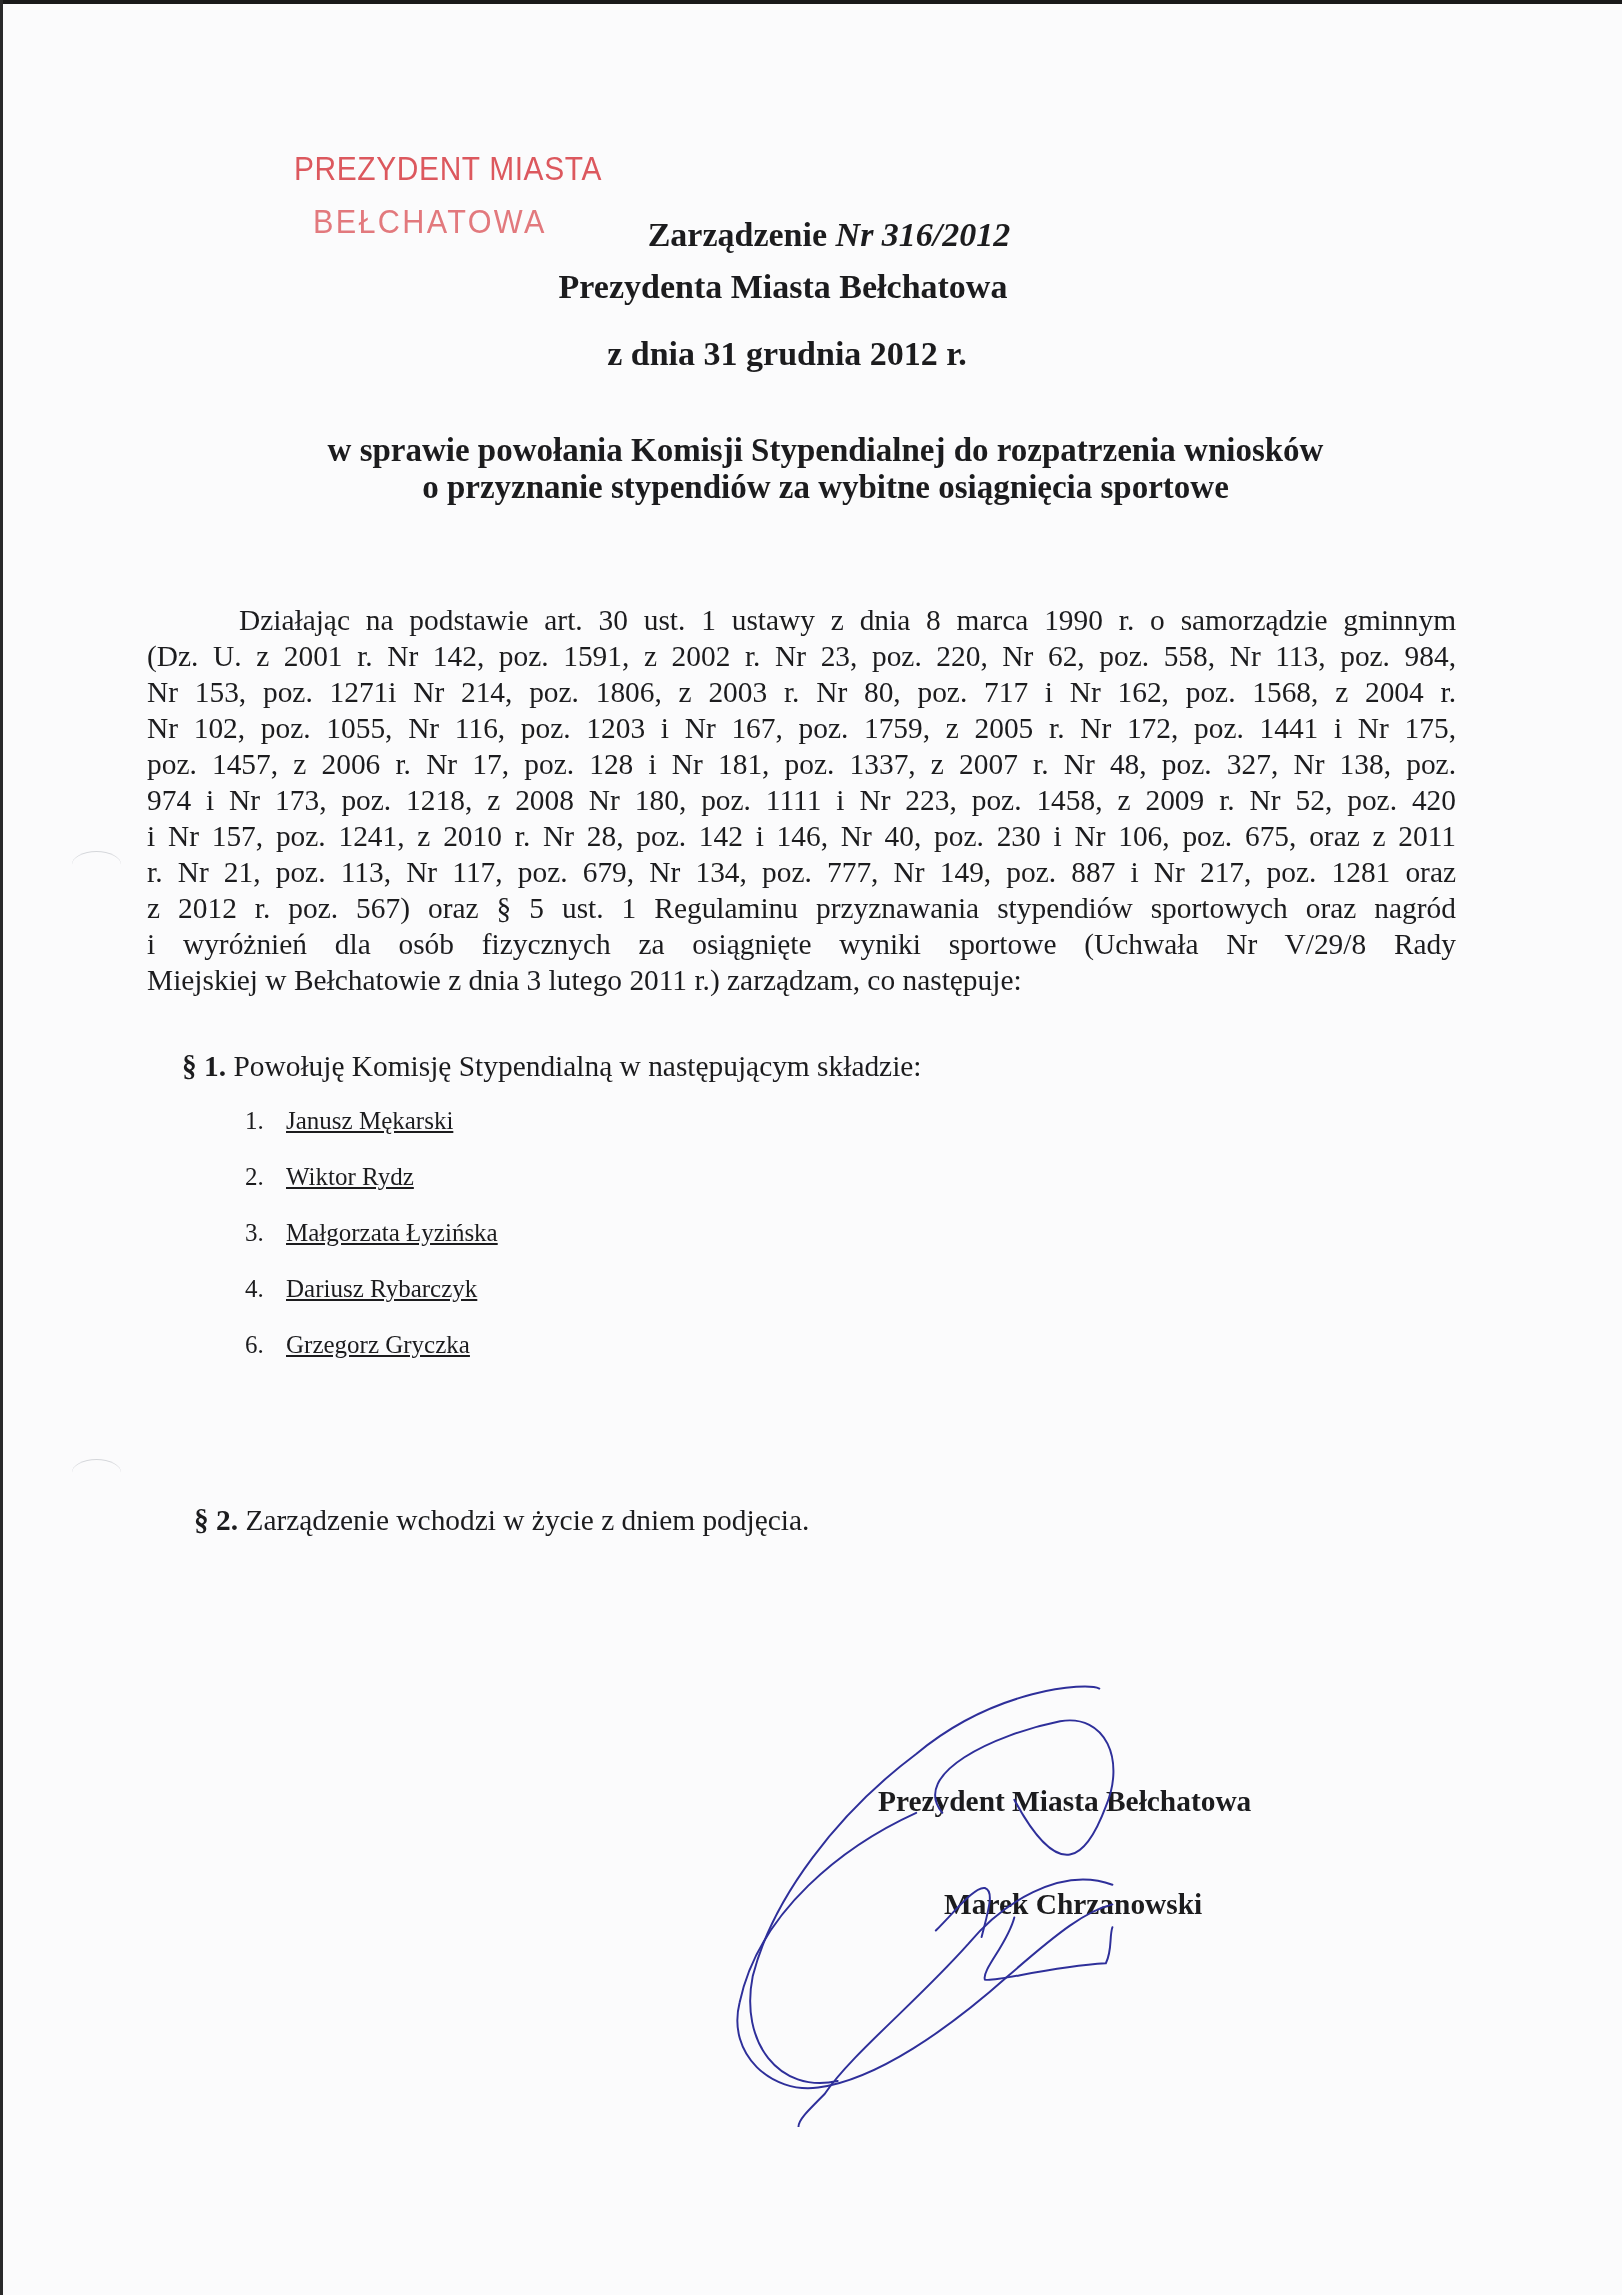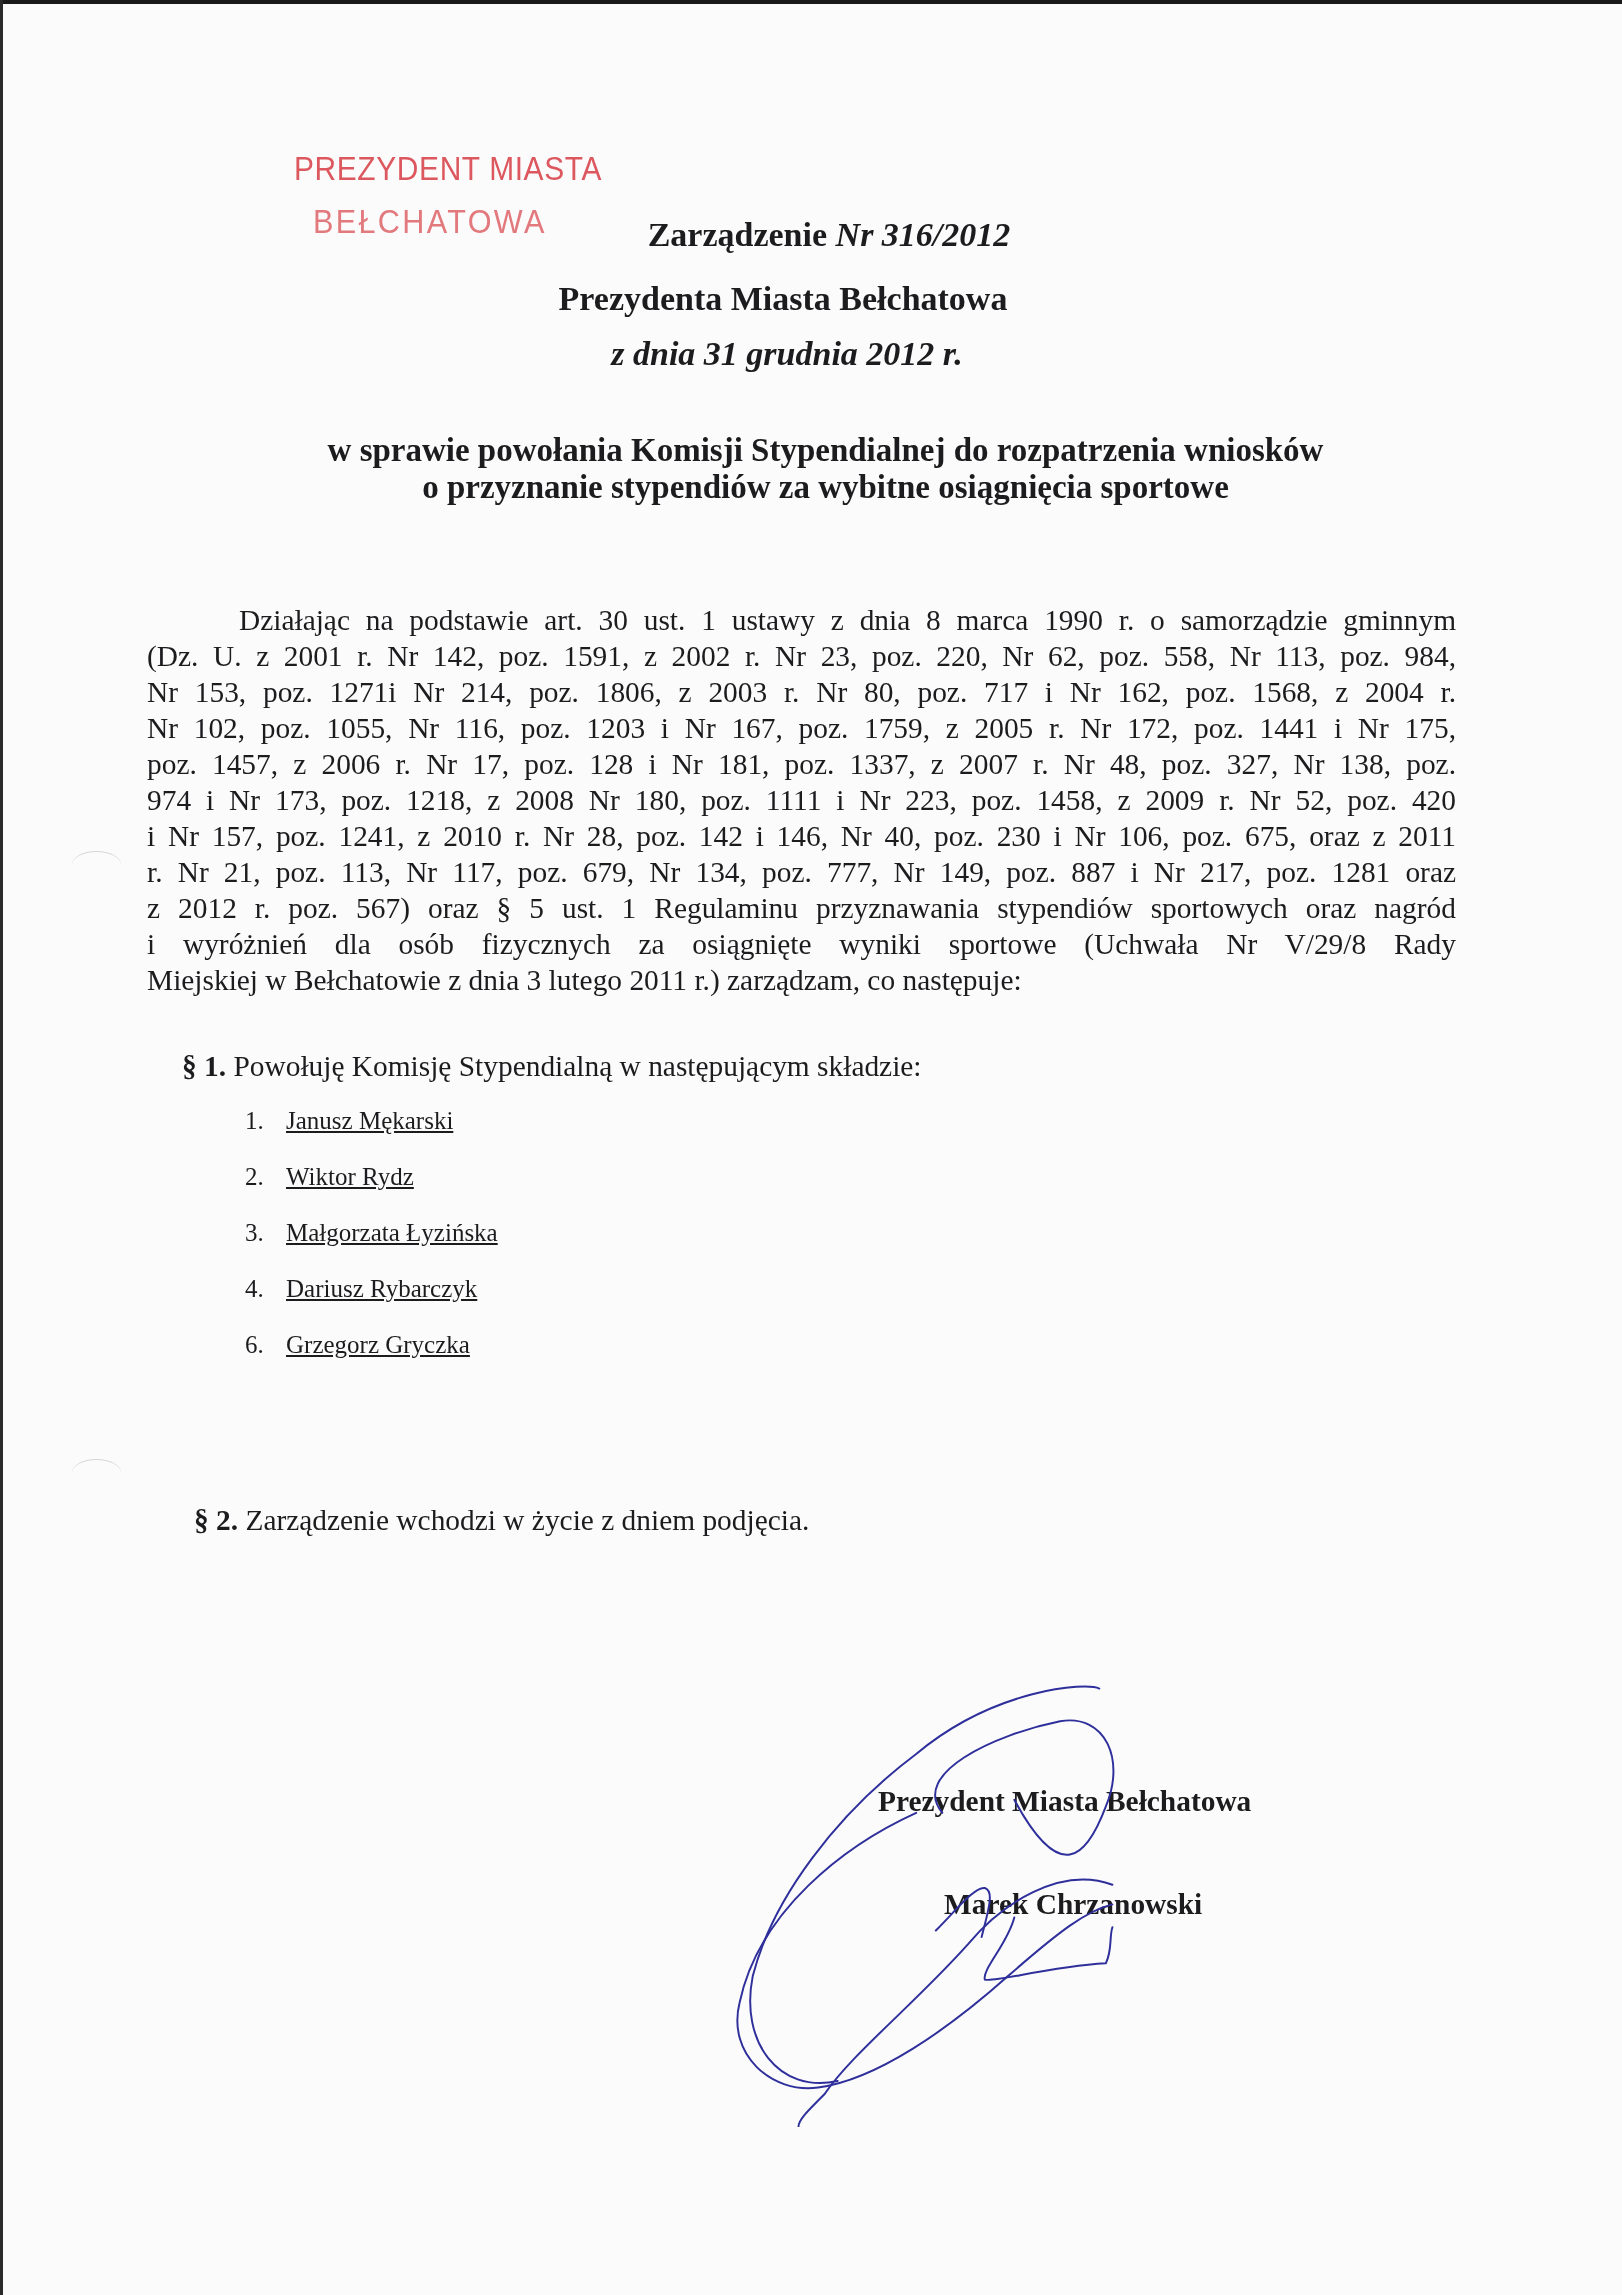--- a/index.html
+++ b/index.html
@@ -10,22 +10,22 @@
     color: #1c1c1e;
   }
   .scan-top { position: absolute; left: 0; top: 0; width: 1623px; height: 3.9px; background: #1a1a1a; }
   .scan-left { position: absolute; left: 0; top: 0; width: 2.6px; height: 2295px; background: #2a2a2a; }
   .punch { position: absolute; width: 49px; height: 26px; border-top: 1.3px solid #d4d6da; border-radius: 50% 50% 0 0; background: transparent; }
   .stamp { position: absolute; font-family: "Liberation Sans", "DejaVu Sans", sans-serif; color: #d9474d; text-align: center; letter-spacing: 0.7px; opacity: 0.9; }
   .stamp .l1 { position: absolute; left: 294px; top: 149px; font-size: 34px; white-space: nowrap; transform: scaleX(0.88); transform-origin: left top; }
   .stamp .l2 { position: absolute; left: 313px; top: 202px; font-size: 34px; white-space: nowrap; letter-spacing: 2.6px; transform: scaleX(0.9); transform-origin: left top; opacity: 0.8; }
   .title { position: absolute; left: 0; width: 1494px; text-align: center; font-weight: bold; font-size: 34px; white-space: nowrap; }
   .title.t1 { top: 216px; padding-left: 164px; box-sizing: border-box; }
-  .title.t2 { top: 280px; padding-left: 72px; box-sizing: border-box; }
-  .title.t3 { top: 335px; padding-left: 80px; box-sizing: border-box; font-style: italic; }
+  .title.t2 { top: 268px; padding-left: 72px; box-sizing: border-box; }
+  .title.t3 { top: 335px; padding-left: 80px; box-sizing: border-box; }
   .it { font-style: italic; }
   .subject { position: absolute; left: 0; width: 1623px; top: 432px; text-align: center; font-weight: bold; font-size: 33px; line-height: 37px; padding-left: 14px; }
   .body-para { position: absolute; left: 147px; width: 1309px; top: 602px; font-size: 29.4px; line-height: 36px; text-align: justify; }
   .body-para .line { display: block; text-align: justify; text-align-last: justify; white-space: nowrap; }
   .body-para .line.first { padding-left: 92px; }
   .body-para .line.last { text-align-last: left; }
   .sec1 { position: absolute; left: 182px; top: 1050px; font-size: 29.4px; white-space: nowrap; }
   .sec-mark { font-weight: bold; }
   .members { position: absolute; left: 245px; top: 1107px; font-size: 25px; list-style: none; margin: 0; padding: 0; text-decoration: underline; }
   .members li { height: 56px; white-space: nowrap; }

